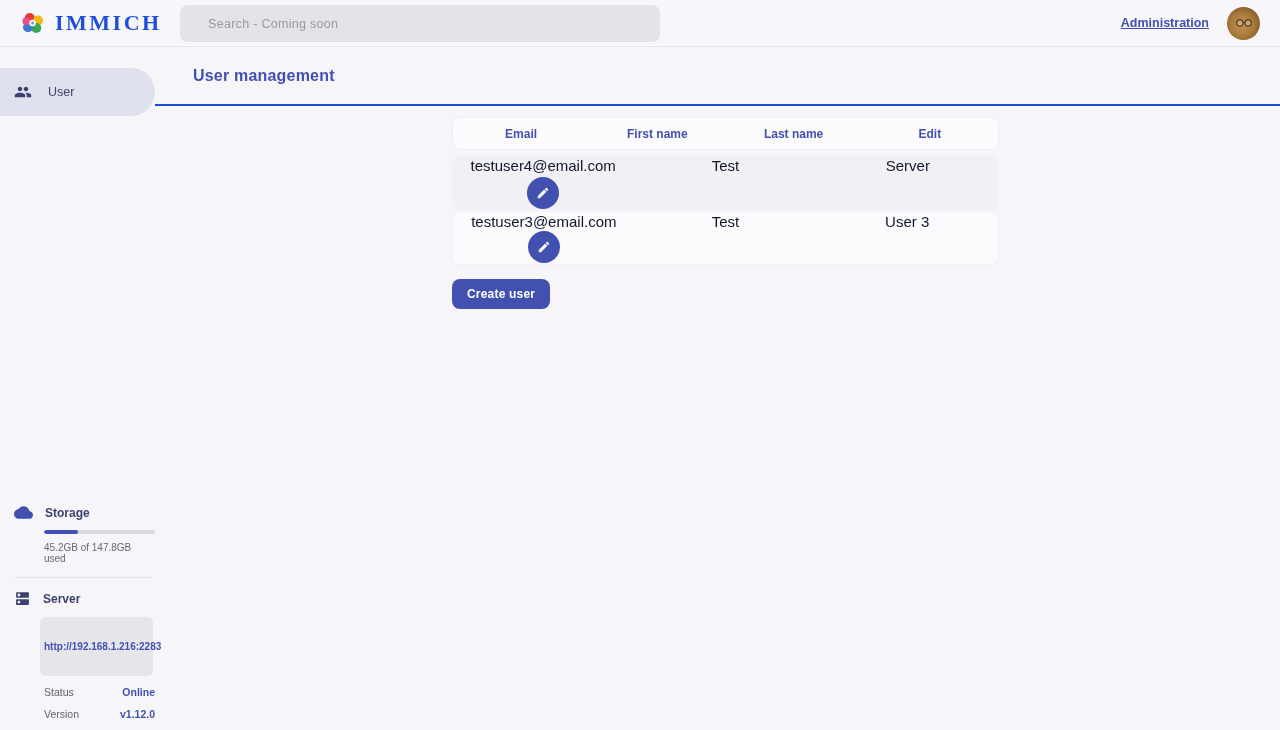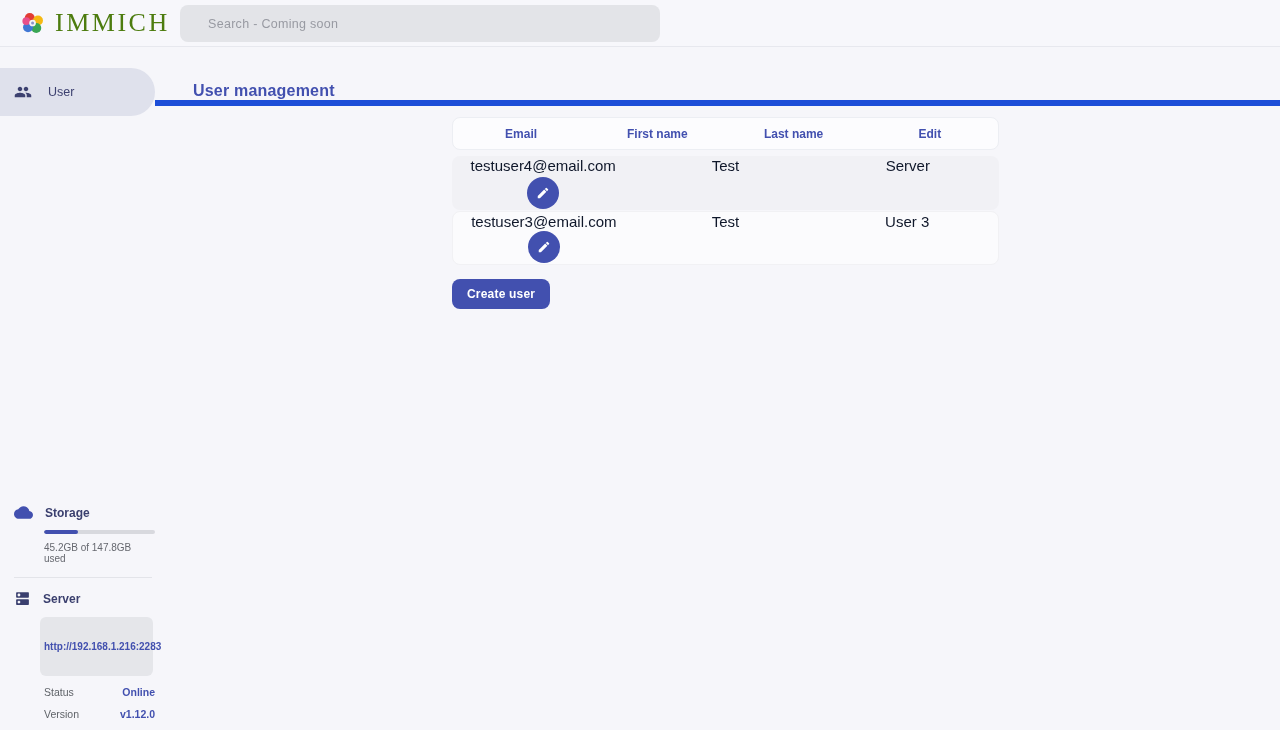--- a/index.html
+++ b/index.html
@@ -11,22 +11,22 @@
     position:relative;
   }
   
   .topbar {
     position:relative; height:47px; background:#f7f7fb;
     border-bottom:1px solid #e7e8ee;
     display:flex; align-items:center; padding:0 20px;
   }
   .logo { display:flex; align-items:center; gap:9px; cursor:pointer; }
   .logo-text {
-    font-family:"Liberation Serif", serif; font-size:26px;
-    letter-spacing:2.5px; color:#4d7c0f; font-weight:400;
+    font-family:"Liberation Serif", serif; font-size:22px;
+    letter-spacing:2.5px; color:#1d4ed8; font-weight:700;
   }
   .searchbar {
     position:absolute; left:180px; top:5px; width:480px; height:37px;
     background:#e3e4e8; border:none; border-radius:8px;
     padding:0 28px; font-size:12.5px; color:#55575e;
     font-family:"Liberation Sans", sans-serif;
   }
   .searchbar::placeholder { color:#989aa2; letter-spacing:0.3px; }
   .topbar-right { margin-left:auto; display:flex; align-items:center; gap:18px; }
   .admin-link {
@@ -63,22 +63,22 @@
   }
   .kv-row {
     display:flex; justify-content:space-between;
     margin:10px 0 0 44px; width:111px; font-size:10.5px;
   }
   .kv-label { color:#5f6368; }
   .kv-value { color:#4250af; font-weight:700; }
   
   .main { margin-left:155px; height:683px; }
   .title-bar {
-    height:59px; border-bottom:6px solid #1d4ed8;
-    display:flex; align-items:flex-end; padding-left:38px;
+    height:59px; border-bottom:2px solid #1d4ed8;
+    display:flex; align-items:center; padding-left:38px;
   }
   .page-title { font-size:16px; font-weight:600; color:#4250af; letter-spacing:0.2px; }
   .content { padding:11px 0 0 297px; }
   .section-label {
     font-size:11px; color:#5c5f66; letter-spacing:0.6px; margin-bottom:9px;
   }
   .table { width:547px; }
   .thead {
     height:33px; background:#fcfcfe; border:1px solid #eceef3; border-radius:8px;
     display:grid; grid-template-columns:repeat(4,1fr); align-items:center;
@@ -117,20 +117,32 @@
         <circle cx="5.8" cy="10.2" r="3.6" fill="#e84f8a"></circle>
         <circle cx="11.6" cy="12" r="3.1" fill="#f3f3f6"></circle>
         <circle cx="11.6" cy="12" r="1.4" fill="#8a93c9"></circle>
       </svg>
     </span>
     <span class="logo-text">IMMICH</span>
   </div>
 
   <input class="searchbar" type="text" disabled="" placeholder="Search - Coming soon" style="">
 
+  <div class="topbar-right">
+    <a class="admin-link">Administration</a>
+    <div class="avatar">
+      <svg width="22" height="22" viewBox="0 0 24 24">
+        <circle cx="7.5" cy="12" r="3.4" fill="none" stroke="#4a3b26" stroke-width="1.2"></circle>
+        <circle cx="16.5" cy="12" r="3.4" fill="none" stroke="#4a3b26" stroke-width="1.2"></circle>
+        <path d="M10.9 11.4 h2.2" stroke="#4a3b26" stroke-width="1.2" fill="none"></path>
+        <circle cx="7.5" cy="12" r="2.6" fill="#d8c9a8" opacity="0.5"></circle>
+        <circle cx="16.5" cy="12" r="2.6" fill="#d8c9a8" opacity="0.5"></circle>
+      </svg>
+    </div>
+  </div>
 </header>
 
 <nav class="sidebar">
   <div class="sidebar-item">
     <span style="display:flex;">
       <svg width="18" height="18" viewBox="0 0 24 24" fill="#3d4170">
         <path d="M16 11c1.66 0 2.99-1.34 2.99-3S17.66 5 16 5c-1.66 0-3 1.34-3 3s1.34 3 3 3zm-8 0c1.66 0 2.99-1.34 2.99-3S9.66 5 8 5C6.34 5 5 6.34 5 8s1.34 3 3 3zm0 2c-2.33 0-7 1.17-7 3.5V19h14v-2.5c0-2.33-4.67-3.5-7-3.5zm8 0c-.29 0-.62.02-.97.05 1.16.84 1.97 1.97 1.97 3.45V19h6v-2.5c0-2.33-4.67-3.5-7-3.5z"></path>
       </svg>
     </span>
     <span>User</span>

